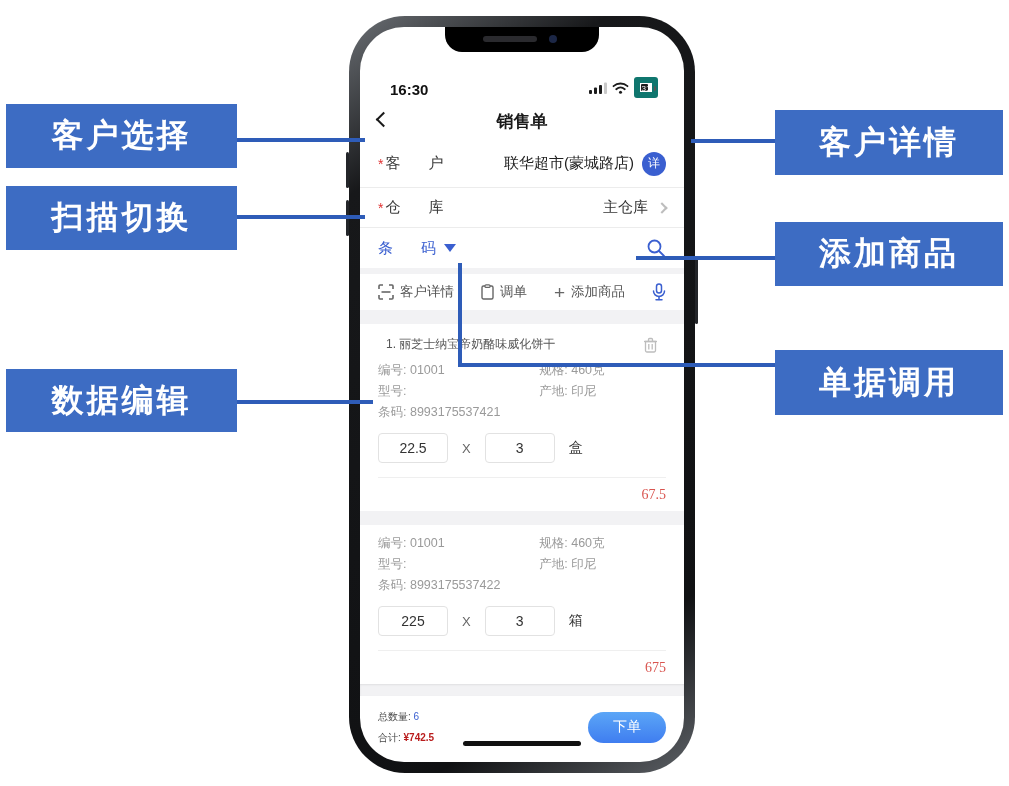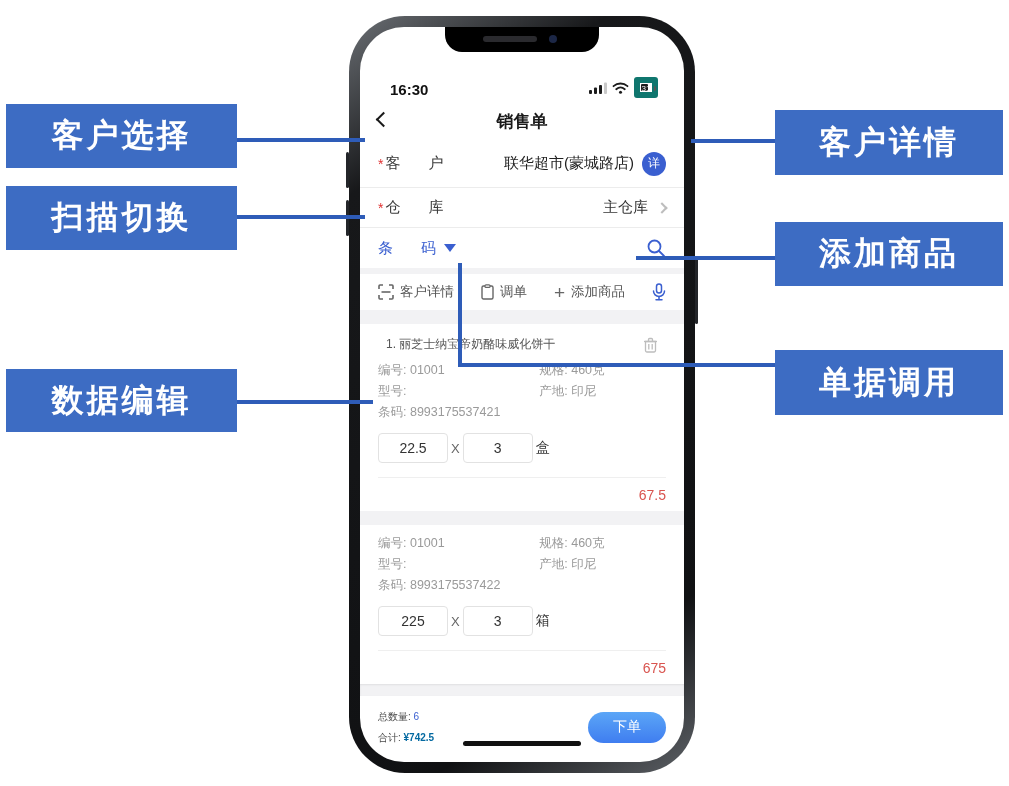--- a/index.html
+++ b/index.html
@@ -79,30 +79,30 @@
   .toolbar { height:36px; display:flex; align-items:center; justify-content:space-between; padding:0 18px;
              font-size:13.5px; color:#555; }
   .tool { display:flex; align-items:center; gap:6px; }
   .plus { font-size:19px; color:#666; font-weight:300; line-height:1; }
 
   .item { padding:8px 18px 0; }
   .item-head { display:flex; justify-content:space-between; align-items:center; margin:4px 8px 7px;
                font-size:12px; color:#565656; }
   .info { font-size:12.5px; color:#9a9a9a; line-height:21px; display:flex; flex-wrap:wrap; }
   .info .cl { width:56%; } .info .cr { width:44%; } .info .full { width:100%; }
-  .qty-row { display:flex; align-items:center; gap:3px; margin-top:10px; }
+  .qty-row { display:flex; align-items:center; gap:14px; margin-top:10px; }
   .numbox { width:70px; height:30px; border:1px solid #e2e2e2; border-radius:4px; text-align:center;
             font-size:14px; color:#333; font-family:inherit; background:#fff; }
   .mult { font-size:13px; color:#666; } .unit { font-size:14px; color:#333; }
   .amount-row { margin-top:14px; border-top:1px solid #efefef; text-align:right; padding:9px 0 8px;
-                font-size:14px; color:#d9544f; }
+                font-size:14px; color:#d9544f;font-family:Liberation Serif, serif; }
 
   .summary { display:flex; justify-content:space-between; align-items:center; padding:10px 18px 2px; }
   .sumleft { font-size:10px; color:#4a4a4a; line-height:21px; }
-  .qty-blue { color:#3a5fd0; } .total-red { color:#0369a1; font-weight:bold; }
+  .qty-blue { color:#3a5fd0; } .total-red { color:#b91c1c; font-weight:bold; }
   .submit { width:78px; height:31px; border-radius:16px; border:none; color:#fff; font-size:14px;
             font-family:inherit; background:linear-gradient(180deg,#5ba6f7,#3f7df0); }
 
   .home-area { flex:1; position:relative; }
   .home-bar { position:absolute; left:50%; transform:translateX(-50%); bottom:16px; width:118px; height:5px;
               background:#111; border-radius:3px; }
 
   
   svg { display:block; }
 </style>

